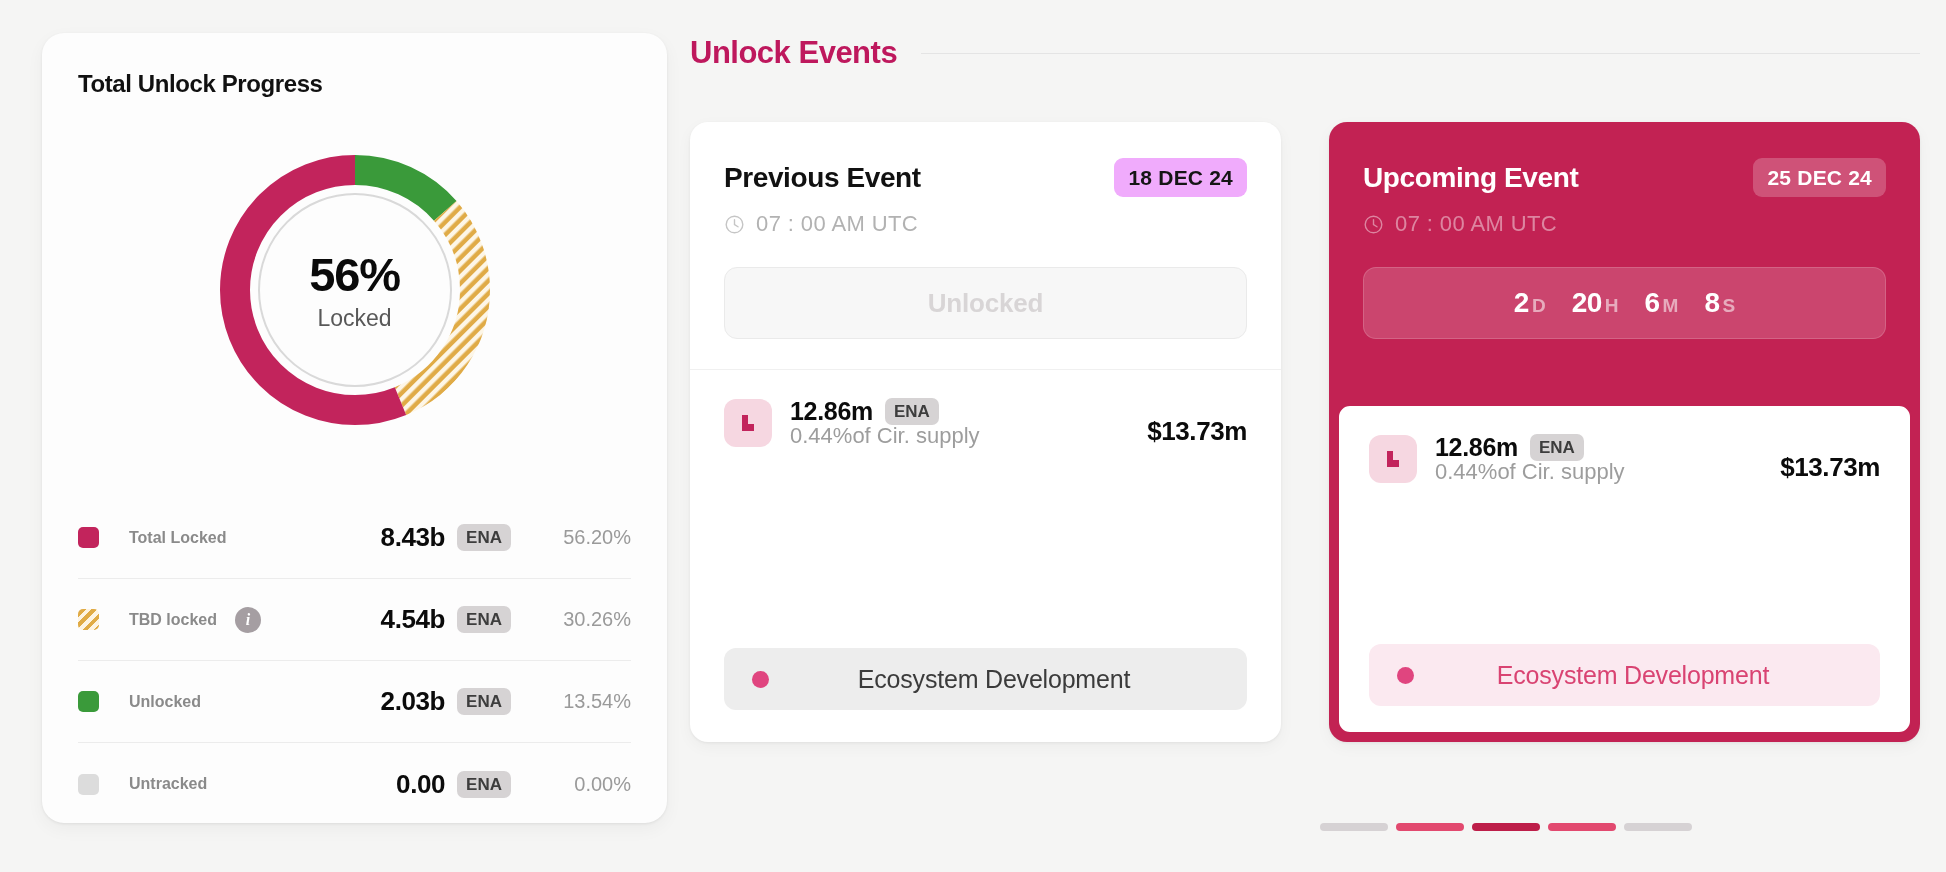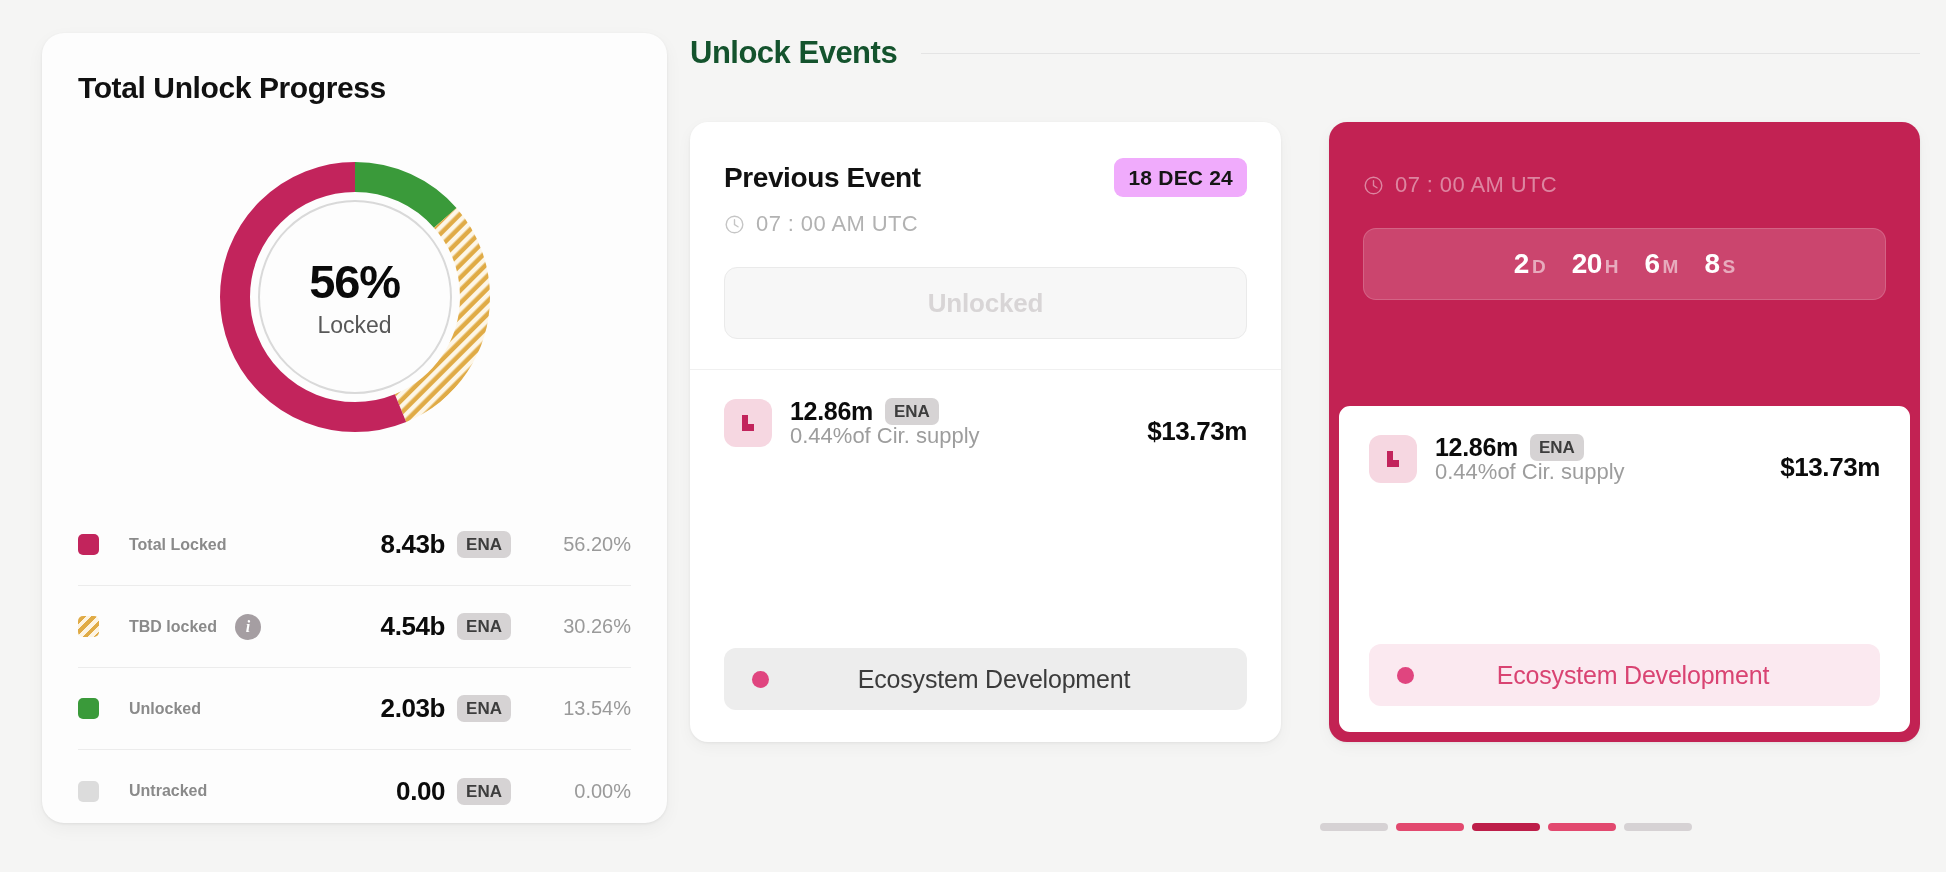--- a/index.html
+++ b/index.html
@@ -27,21 +27,21 @@
     top: 33px;
     width: 625px;
     height: 790px;
     background: #fdfdfd;
     border-radius: 22px;
     box-shadow: 0 1px 3px rgba(0,0,0,0.07), 0 6px 18px rgba(0,0,0,0.045);
     padding: 38px 36px 28px 36px;
   }
 
   .progress-title {
-    font-size: 30px;
+    font-size: 24px;
     font-weight: bold;
     color: #111111;
     letter-spacing: -0.4px;
     line-height: 1.1;
   }
 
   
   .donut-wrap {
     position: relative;
     width: 290px;
@@ -167,21 +167,21 @@
   }
 
   .events-head {
     display: flex;
     align-items: center;
     height: 46px;
   }
   .events-title {
     font-size: 31px;
     font-weight: bold;
-    color: #14532d;
+    color: #be185d;
     letter-spacing: -0.5px;
     white-space: nowrap;
   }
   .events-rule {
     flex: 1 1 auto;
     height: 1px;
     background: #e4e4e4;
     margin-left: 24px;
   }
 
@@ -574,20 +574,24 @@
         <div class="prev-footer">
           <div class="tag-pill">
             <span class="tag-dot"></span>
             <span class="tag-text">Ecosystem Development</span>
           </div>
         </div>
       </div>
 
       <div class="event-card-up">
         <div class="up-top">
+          <div class="evt-headline">
+            <span class="up-name">Upcoming Event</span>
+            <span class="up-date">25 DEC 24</span>
+          </div>
           <div class="up-time">
             <svg class="clock-icon" viewBox="0 0 24 24">
               <circle cx="12" cy="12" r="9.5" fill="none" stroke="rgba(255,255,255,0.45)" stroke-width="1.6"></circle>
               <path d="M12 6.5 V12 L16 14.6" fill="none" stroke="rgba(255,255,255,0.45)" stroke-width="1.6" stroke-linecap="round"></path>
             </svg>
             <span>07 : 00 AM UTC</span>
           </div>
 
           <div class="countdown">
             <span class="cd-seg">

